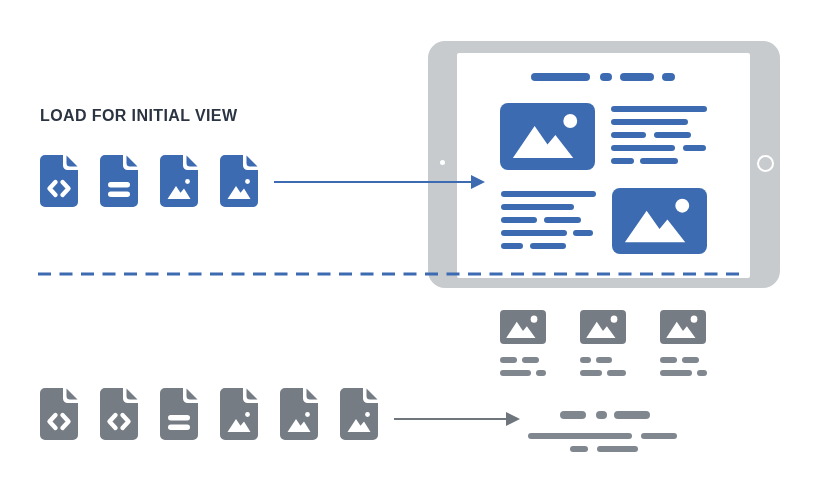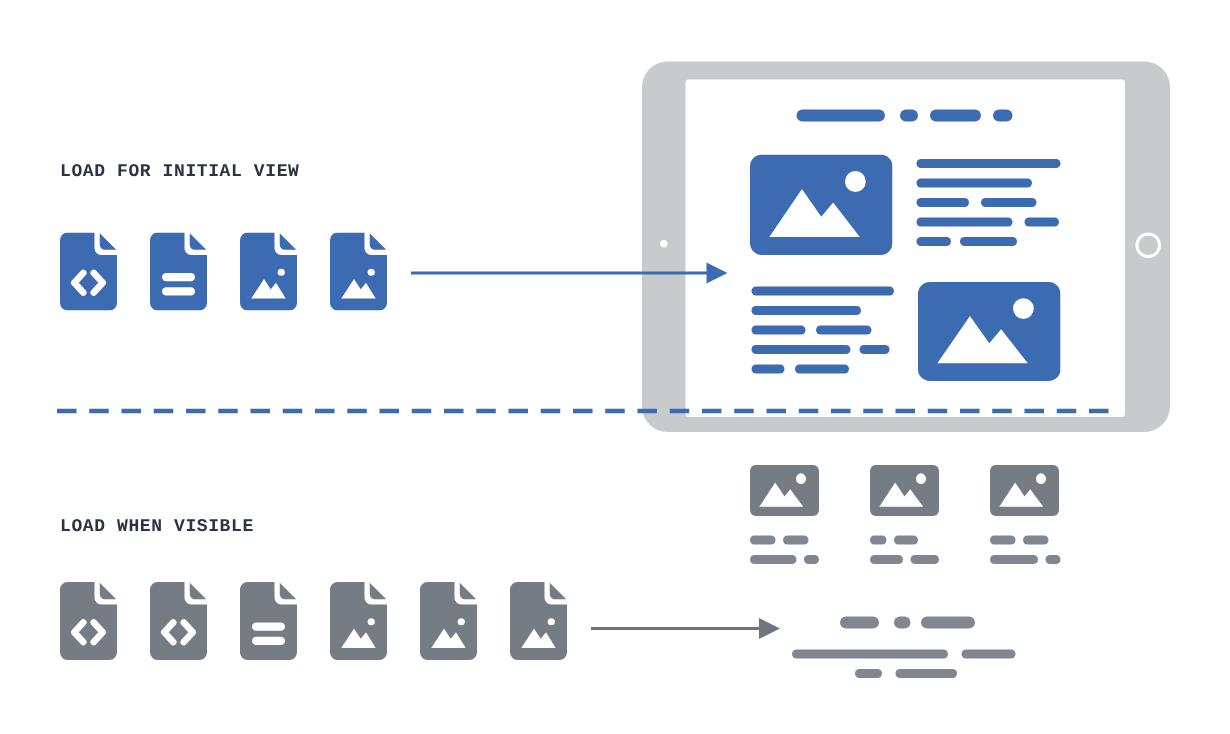--- a/index.html
+++ b/index.html
@@ -1,22 +1,22 @@
 <!DOCTYPE html>
 <html style="--blue: #3d6bb1; --gray: #757c84; --skgray: #81878f; --agray: #6e757d; --frame: #c7cbce; --label: #2b3442;"><head>
 <meta charset="utf-8">
 <style>
   html,body{margin:0;padding:0;background:#fff;}
   .canvas{
     position:relative;width:820px;height:489px;background:#ffffff;
     font-family:"Liberation Sans",sans-serif;overflow:hidden;
   }
   .section-label{
-    position:absolute;font-size:12px;font-weight:600;letter-spacing:.4px;
-    color:var(--label);white-space:nowrap;font-family:Liberation Mono, monospace;
+    position:absolute;font-size:16px;font-weight:600;letter-spacing:.4px;
+    color:var(--label);white-space:nowrap;
   }
   .file-row{position:absolute;display:flex;gap:22px;}
   .file-row span{display:block;width:38px;height:52px;}
   .arrow-svg{position:absolute;z-index:4;}
   .tablet{
     position:absolute;left:428px;top:41px;width:352px;height:247px;
     background:var(--frame);border-radius:17px;z-index:1;
   }
   .screen{
     position:absolute;left:29px;top:12px;width:293px;height:225px;
@@ -123,21 +123,20 @@
             <circle cx="71" cy="18" r="7" fill="#fff"></circle>
             <path d="M13 55 L35 23 L48 41.5 L56 32 L74 55 Z" fill="#fff"></path>
           </svg></div>
     </div>
   </div>
 
   <svg class="fold-line" width="712" height="8">
     <line x1="2" y1="4" x2="710" y2="4" stroke="var(--blue)" stroke-width="3" stroke-dasharray="13 8.5"></line>
   </svg>
 
-  <div class="section-label" style="left:40px;top:344px">LOAD WHEN VISIBLE</div>
 
   <div class="file-row" style="left:40px;top:388px">
       <span><svg width="38" height="52" viewBox="0 0 38 52">
           <path d="M5 0 H23 V10.5 A4.5 4.5 0 0 0 27.5 15 H38 V47 A5 5 0 0 1 33 52 H5 A5 5 0 0 1 0 47 V5 A5 5 0 0 1 5 0 Z" fill="#757c84"></path>
           <path d="M26.5 0.5 L37.5 11.5 H30 A3.5 3.5 0 0 1 26.5 8 Z" fill="#757c84"></path>
           <path d="M15.5 27 L9.5 33.5 L15.5 40 M22.5 27 L28.5 33.5 L22.5 40" fill="none" stroke="#fff" stroke-width="4.4" stroke-linecap="round" stroke-linejoin="round"></path>
         </svg></span>
       <span><svg width="38" height="52" viewBox="0 0 38 52">
           <path d="M5 0 H23 V10.5 A4.5 4.5 0 0 0 27.5 15 H38 V47 A5 5 0 0 1 33 52 H5 A5 5 0 0 1 0 47 V5 A5 5 0 0 1 5 0 Z" fill="#757c84"></path>
           <path d="M26.5 0.5 L37.5 11.5 H30 A3.5 3.5 0 0 1 26.5 8 Z" fill="#757c84"></path>

